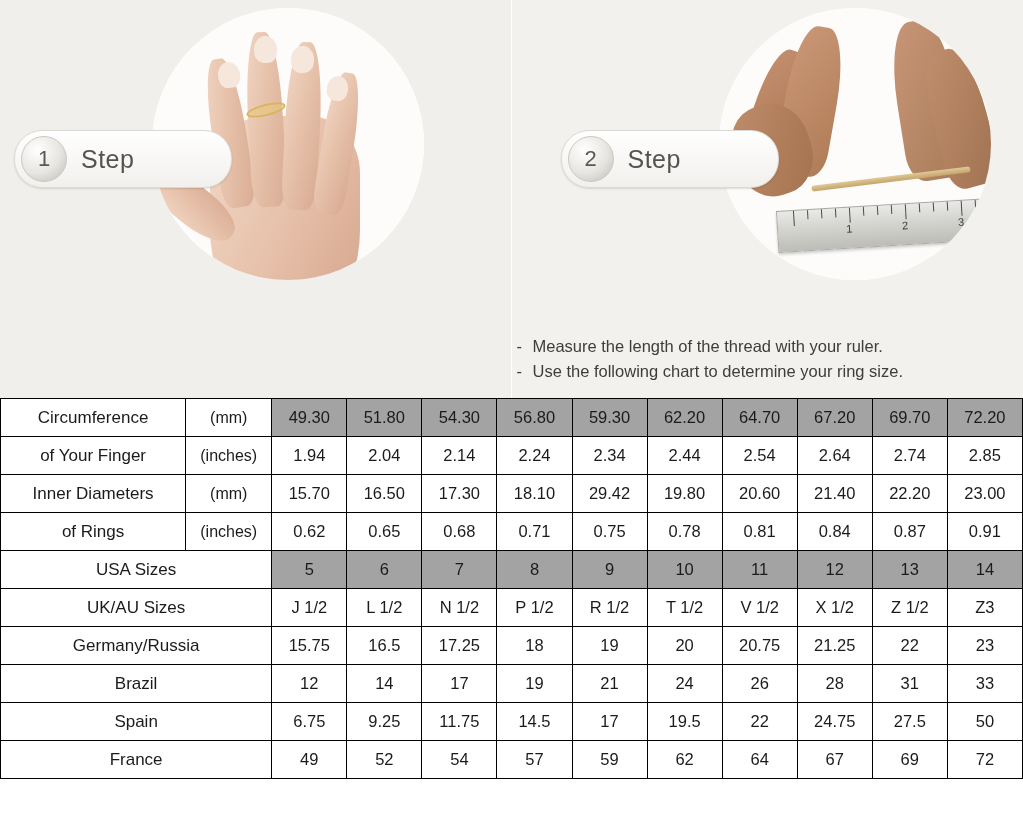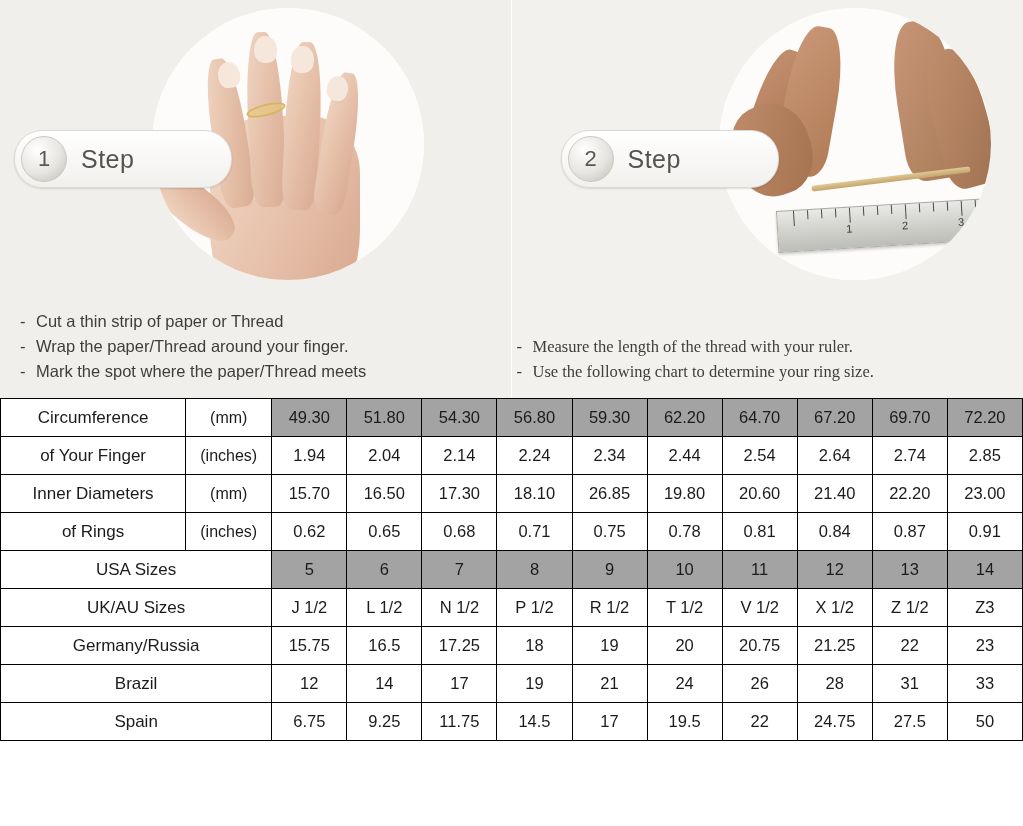--- a/index.html
+++ b/index.html
@@ -177,21 +177,21 @@
 
   
   .bullets {
     position: absolute;
     bottom: 14px;
     font-size: 16.5px;
     color: #3f3d3a;
     line-height: 25px;
   }
   .bullets.one { left: 20px; width: 470px; }
-  .bullets.two { left: 516px; width: 500px; font-family: Liberation Serif, serif; }
+  .bullets.two { left: 516px; width: 500px; }
   .bullets div { white-space: nowrap; }
   .bullets .dash { display: inline-block; width: 16px; }
 
   
   .table-wrap {
     position: absolute;
     left: 0;
     top: 398px;
     width: 1023px;
   }
@@ -258,25 +258,20 @@
 
           <div class="ring-band" style="left:94px; top:96px;"></div>
         </div>
       </div>
 
       <div class="step-badge one">
         <div class="step-num">1</div>
         <div class="step-label">Step</div>
       </div>
 
-      <div class="bullets one">
-        <div><span class="dash">-</span><span>Cut a thin strip of paper or Thread</span></div>
-        <div><span class="dash">-</span><span>Wrap the paper/Thread around your finger.</span></div>
-        <div><span class="dash">-</span><span>Mark the spot where the paper/Thread meets</span></div>
-      </div>
     </div>
 
     <div class="step-panel right">
 
       <div class="photo-circle two" style="left:207px;">
         <div class="photo-inner hand2">
 
           <div class="finger" style="left:34px; top:40px;  width:44px; height:130px; transform:rotate(18deg); background:linear-gradient(120deg,#c49070,#a9744f);"></div>
           <div class="finger" style="left:66px; top:18px;  width:52px; height:150px; transform:rotate(10deg); background:linear-gradient(120deg,#cb9878,#b07c56);"></div>
           <div class="finger" style="left:14px; top:96px;  width:78px; height:92px;  transform:rotate(-18deg); border-radius:45%; background:linear-gradient(120deg,#c08e6d,#a3714c);"></div>
@@ -369,21 +364,21 @@
           <td>2.85</td>
         </tr>
 
         <tr>
           <td class="label-center">Inner Diameters</td>
           <td class="unit">(mm)</td>
           <td>15.70</td>
           <td>16.50</td>
           <td>17.30</td>
           <td>18.10</td>
-          <td>26.85</td>
+          <td>29.42</td>
           <td>19.80</td>
           <td>20.60</td>
           <td>21.40</td>
           <td>22.20</td>
           <td>23.00</td>
         </tr>
 
         <tr>
           <td class="label-center">of Rings</td>
           <td class="unit">(inches)</td>
@@ -462,17 +457,30 @@
           <td>11.75</td>
           <td>14.5</td>
           <td>17</td>
           <td>19.5</td>
           <td>22</td>
           <td>24.75</td>
           <td>27.5</td>
           <td>50</td>
         </tr>
 
+        <tr>
+          <td class="label-left" colspan="2">France</td>
+          <td>49</td>
+          <td>52</td>
+          <td>54</td>
+          <td>57</td>
+          <td>59</td>
+          <td>62</td>
+          <td>64</td>
+          <td>67</td>
+          <td>69</td>
+          <td>72</td>
+        </tr>
 
       </tbody>
     </table>
   </div>
 </div>
 
 </body></html>

